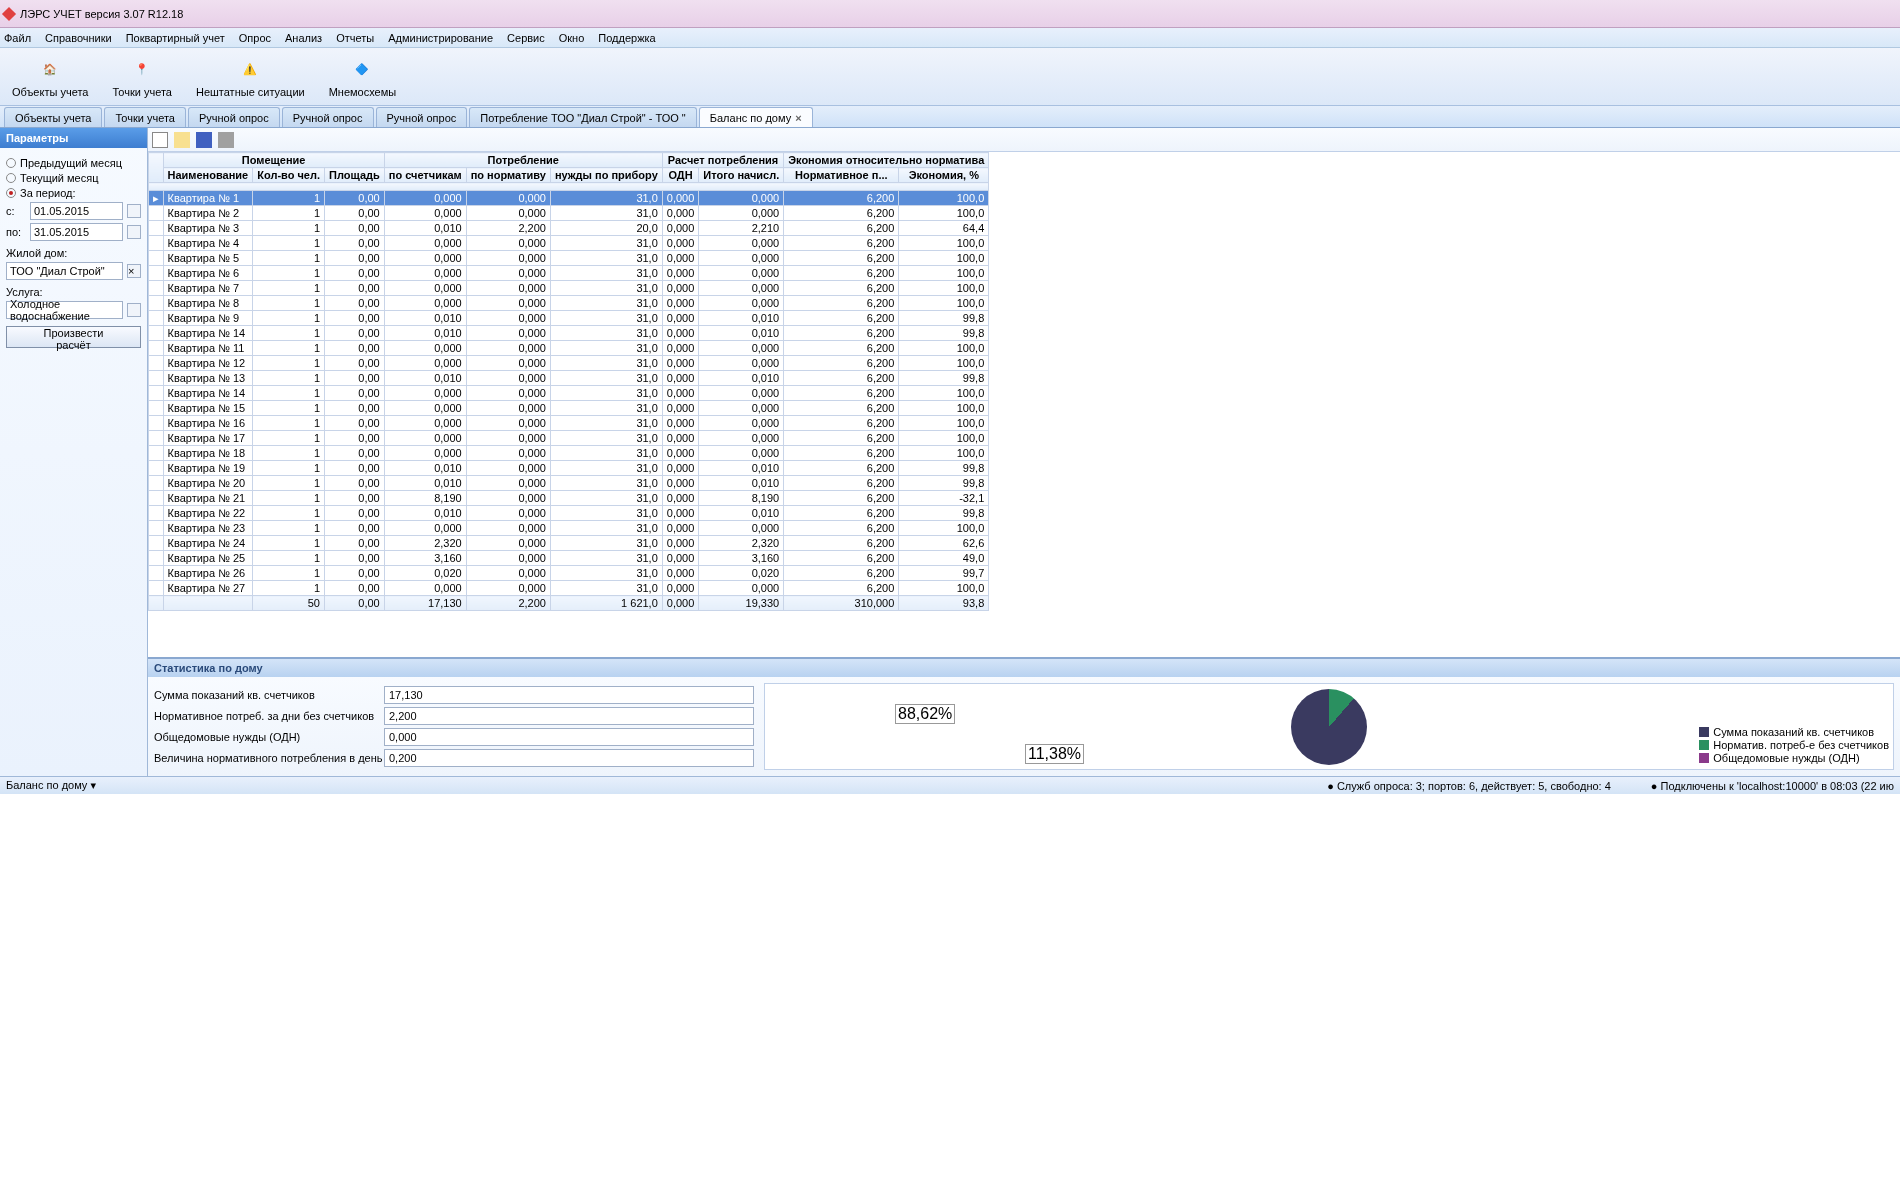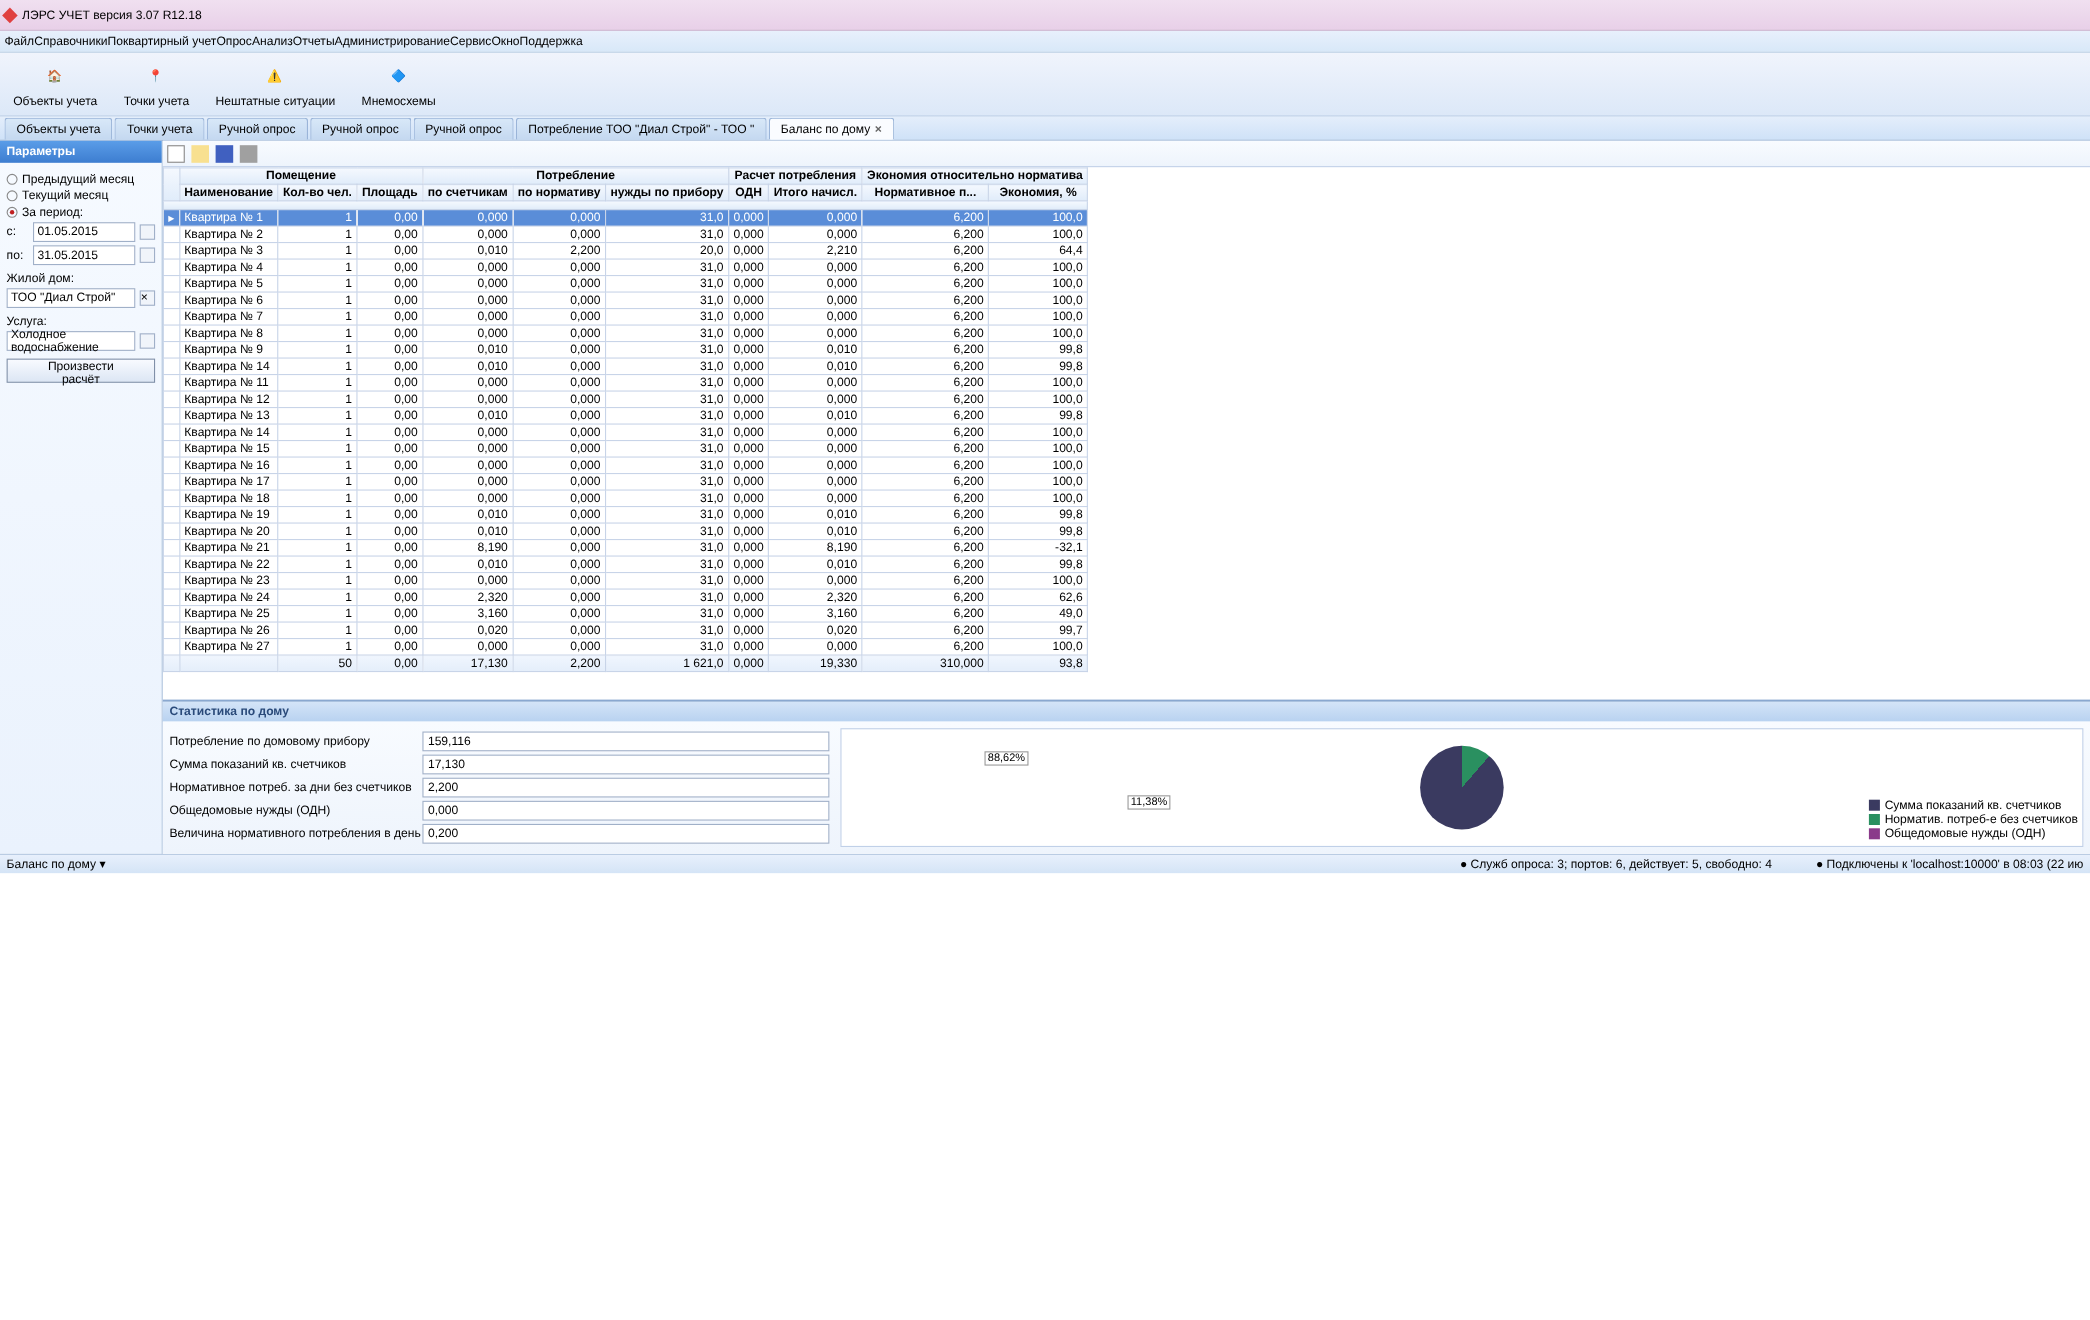--- a/index.html
+++ b/index.html
@@ -1,19 +1,19 @@
 <!DOCTYPE html>
 <html><head>
 <meta charset="utf-8">
 <style>
 *{box-sizing:border-box;margin:0;padding:0;font-family:Tahoma,Arial,sans-serif;font-size:11px}
 body{background:#fff;width:1900px;height:1200px;overflow:hidden}
 .titlebar{height:28px;background:linear-gradient(#f0e0f0,#e8d0e8);display:flex;align-items:center;padding:0 4px;border-bottom:1px solid #c0a0c0}
 .titlebar .diamond{width:10px;height:10px;background:#e04040;transform:rotate(45deg);margin-right:6px}
-.menubar{height:20px;background:linear-gradient(#e8f0fc,#d8e8f8);display:flex;align-items:center;padding:0 4px;border-bottom:1px solid #b0c8e0;}
+.menubar{height:20px;background:linear-gradient(#e8f0fc,#d8e8f8);display:flex;align-items:center;padding:0 4px;border-bottom:1px solid #b0c8e0;gap:14px}
 .menubar span{cursor:pointer}
 .toolbar{height:58px;background:linear-gradient(#f0f4fc,#dce8f8);display:flex;align-items:center;padding:2px 4px;border-bottom:1px solid #a8c0e0;gap:8px}
 .tbtn{display:flex;flex-direction:column;align-items:center;justify-content:center;padding:2px 8px;cursor:pointer;text-align:center}
 .tbtn .ico{width:28px;height:28px;margin-bottom:2px;display:flex;align-items:center;justify-content:center}
 .tabstrip{height:22px;background:linear-gradient(#e4eefb,#cfe2f8);display:flex;align-items:flex-end;padding:0 4px;border-bottom:1px solid #8aa8d0}
 .tab{height:20px;padding:0 10px;display:flex;align-items:center;background:linear-gradient(#d8e8f8,#c4d8f0);border:1px solid #9ab4d8;border-bottom:none;border-radius:3px 3px 0 0;margin-right:2px;cursor:pointer}
 .tab.active{background:#fafcff}
 .tab .x{margin-left:4px;color:#666;font-weight:bold}
 .maincols{display:flex;height:648px}
 .leftpane{width:148px;background:linear-gradient(#f6faff,#eaf2fd);border-right:1px solid #a0b8d8;display:flex;flex-direction:column}
@@ -41,21 +41,21 @@
 .rowmark{width:10px;text-align:center;color:#fff}
 .statspanel{border-top:2px solid #8aa8d0}
 .statshdr{height:18px;background:linear-gradient(#d4e4f8,#b8d2f0);padding:0 6px;display:flex;align-items:center;font-weight:bold;color:#2a4a7a}
 .statsbody{display:flex;padding:6px;gap:10px;background:linear-gradient(#f8fbff,#eef4fc)}
 .statsform{width:600px}
 .srow{display:flex;align-items:center;margin:3px 0}
 .srow label{width:230px}
 .srow .val{flex:1;height:18px;border:1px solid #a0b0c8;background:#fff;padding:0 4px;display:flex;align-items:center}
 .chartbox{flex:1;display:flex;align-items:center;justify-content:center;position:relative;border:1px solid #c0d0e8;background:#fff}
 .pie{width:76px;height:76px;border-radius:50%;background:conic-gradient(#2a9060 0 11.38%,#3a3a60 11.38% 100%)}
-.pielabel{position:absolute;font-size:10px;background:#fff;border:1px solid #999;padding:0 2px}
+.pielabel{position:absolute;font-size:16px;background:#fff;border:1px solid #999;padding:0 2px}
 .legend{position:absolute;right:4px;bottom:4px;font-size:10px}
 .legend div{display:flex;align-items:center;gap:4px;margin:1px 0}
 .legend .sw{width:10px;height:10px}
 .statusbar{height:18px;background:linear-gradient(#e8f0fc,#d4e4f6);display:flex;align-items:center;padding:0 6px;border-top:1px solid #a0b8d8;font-size:10px;justify-content:space-between}
 .bgarea{height:436px;background:#fff}
 </style>
 </head>
 <body>
 
 <div class="titlebar">
@@ -565,24 +565,20 @@
               <td>93,8</td>
             </tr>
           </tbody>
         </table>
     </div>
     <div class="statspanel">
       <div class="statshdr">Статистика по дому</div>
       <div class="statsbody">
         <div class="statsform" id="statsform">
             <div class="srow">
-              <label>Потребление по домовому прибору</label>
-              <div class="val">159,116</div>
-            </div>
-            <div class="srow">
               <label>Сумма показаний кв. счетчиков</label>
               <div class="val">17,130</div>
             </div>
             <div class="srow">
               <label>Нормативное потреб. за дни без счетчиков</label>
               <div class="val">2,200</div>
             </div>
             <div class="srow">
               <label>Общедомовые нужды (ОДН)</label>
               <div class="val">0,000</div>

